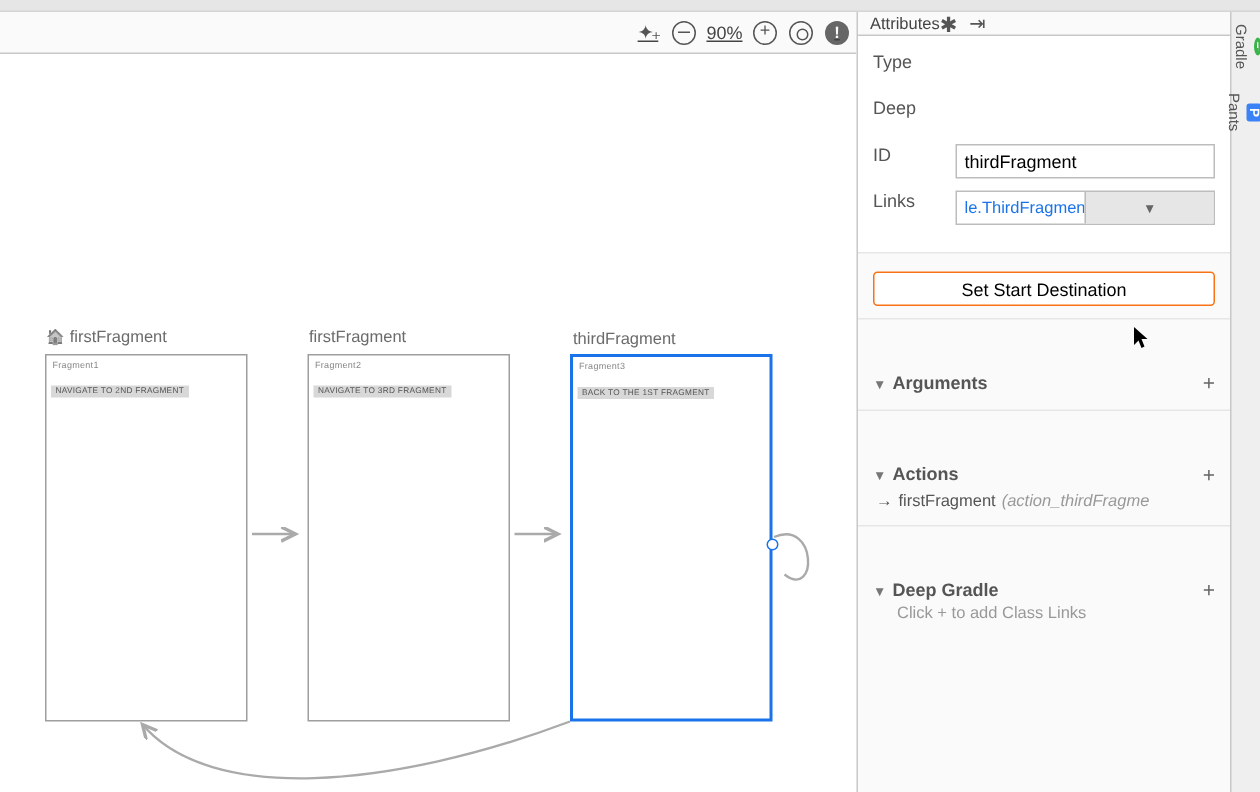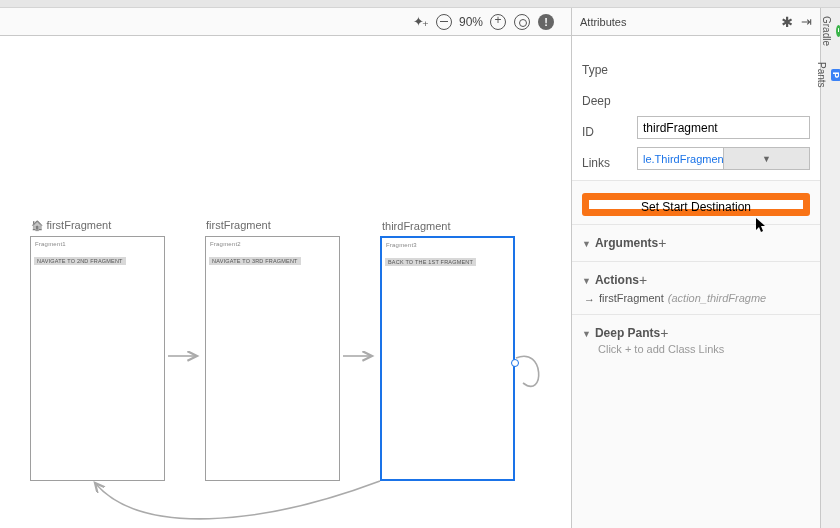--- a/index.html
+++ b/index.html
@@ -1,20 +1,20 @@
 <!DOCTYPE html>
 <html><head>
 <meta charset="utf-8">
 <style>
   * { box-sizing: border-box; margin: 0; padding: 0; font-family: -apple-system, "Helvetica Neue", Arial, sans-serif; }
   body { width: 840px; height: 528px; background: #fff; overflow: hidden; position: relative; }
 
   .topbar { height: 8px; background: #e6e6e6; border-bottom: 1px solid #d4d4d4; }
 
-  .toolbar { position: absolute; top: 8px; left: 0; right: 269px; height: 28px; border-bottom: 1px solid #c8c8c8; background: #fafafa; display: flex; align-items: center; justify-content: flex-end; padding: 0 16px; gap: 6px; font-size: 12px; color: #444; }
+  .toolbar { position: absolute; top: 8px; left: 0; right: 269px; height: 28px; border-bottom: 1px solid #c8c8c8; background: #fafafa; display: flex; align-items: center; justify-content: flex-end; padding: 0 4px; gap: 6px; font-size: 12px; color: #444; text-decoration: underline; }
   .toolbar .btn { width: 18px; height: 18px; display: flex; align-items: center; justify-content: center; cursor: pointer; }
   .sparkle::before { content: "✦₊"; font-size: 13px; color: #555; letter-spacing: -2px; }
   .circ { width: 16px; height: 16px; border: 1.2px solid #555; border-radius: 50%; position: relative; }
   .circ.minus::after { content: ""; position: absolute; left: 3px; right: 3px; top: 6px; height: 1.2px; background: #555; }
   .circ.plus::after { content: "+"; position: absolute; left: 0; right: 0; top: -2px; text-align: center; font-size: 12px; color: #555; }
   .circ.reset::after { content: ""; position: absolute; left: 4px; top: 4px; width: 6px; height: 6px; border: 1.2px solid #555; border-radius: 50%; }
   .zoom-val { font-size: 12px; }
   .warn { width: 16px; height: 16px; border-radius: 50%; background: #666; color: #fafafa; display:flex; align-items:center; justify-content:center; font-size:11px; font-weight:bold; }
 
   .canvas { position: absolute; left: 0; top: 36px; right: 269px; bottom: 0; background: #fff; }
@@ -24,39 +24,39 @@
   .frag-label { position: absolute; top: -18px; left: 0; font-size: 11px; color: #6b6b6b; display: flex; align-items: center; gap: 3px; }
   .home::before { content: "🏠"; font-size: 10px; filter: grayscale(1) contrast(0.6); }
   .frag-inner-title { font-size: 6px; color: #888; padding: 4px 4px 2px; letter-spacing: 0.2px; }
   .frag-btn { margin: 1px 3px; padding: 1px 3px; font-size: 5.5px; background: #d8d8d8; color: #555; display: inline-block; letter-spacing: 0.2px; }
 
   .handle { position: absolute; right: -6px; top: 50%; width: 8px; height: 8px; border: 1.5px solid #1a73e8; border-radius: 50%; background: #fff; }
 
   svg.arrows { position: absolute; left: 0; top: 0; width: 571px; height: 492px; pointer-events: none; }
 
   .attr-panel { position: absolute; right: 20px; top: 8px; width: 249px; bottom: 0; border-left: 1px solid #c8c8c8; background: #fafafa; font-size: 12px; color: #444; }
-  .attr-head { height: 28px; border-bottom: 1px solid #c8c8c8; display: flex; align-items: center; justify-content: space-between; padding: 0 8px; font-size: 11px; }
+  .attr-head { height: 16px; border-bottom: 1px solid #c8c8c8; display: flex; align-items: center; padding: 0 8px; font-size: 11px; }
   .attr-head-right { display:flex; gap:8px; align-items:center; }
   .gear::before { content: "✱"; font-size: 14px; color: #555; }
   .mini::before { content: "⇥"; font-size: 13px; color: #555; }
 
   .attr-body { padding: 10px 10px; background: #fff; border-bottom: 1px solid #e6e6e6; }
-  .attr-row { display: flex; align-items: flex-end; height: 31px; }
+  .attr-row { display: flex; align-items: flex-start; height: 31px; }
   .attr-row label { width: 55px; color: #555; font-size: 12px; }
   .attr-row input { flex: 1; height: 23px; border: 1px solid #bdbdbd; padding: 0 5px; font-size: 12px; background: #fff; }
   .attr-row input::placeholder { color: #aaa; }
   .link-val { flex: 1; height: 23px; border: 1px solid #bdbdbd; display:flex; align-items:center; }
   .link-val span { flex:1; padding: 0 5px; color: #1a73e8; font-size: 11px; overflow:hidden; white-space:nowrap; }
   .link-val .dd { width: 18px; height: 100%; background: #e6e6e6; border-left: 1px solid #bdbdbd; display:flex; align-items:center; justify-content:center; font-size: 9px; color:#666; }
 
   .set-start { margin: 12px 10px 8px; }
-  .set-start button { width: 100%; height: 23px; border: 7px solid #f97316; background: #fff; border-radius: 3px; font-size: 12px; cursor:pointer; }
+  .set-start button { width: 100%; height: 23px; border: 1px solid #f97316; background: #fff; border-radius: 3px; font-size: 12px; cursor:pointer; }
 
   .section { border-top: 1px solid #e6e6e6; padding: 6px 10px 8px; background:#fafafa; }
-  .sec-head { display: flex; align-items: center; justify-content: flex-start; font-size: 12px; font-weight: bold; color: #555; padding: 4px 0 2px; }
+  .sec-head { display: flex; align-items: center; justify-content: space-between; font-size: 12px; font-weight: bold; color: #555; padding: 4px 0 2px; margin-top: 24px; }
   .sec-head .tri { font-size: 9px; color: #777; margin-right: 4px; }
   .sec-head .plus { font-size: 14px; font-weight: normal; color: #666; cursor:pointer; }
   .sec-hint { font-size: 11px; color: #999; padding-left: 16px; }
   .sec-item { font-size: 11px; color: #555; padding: 2px 0 2px 2px; display:flex; align-items:center; gap:4px; overflow:hidden; white-space:nowrap; }
   .sec-item .arr::before { content:"→"; font-size:11px; color:#555; }
   .sec-item .mut { color:#999;font-style:italic; }
 
   .right-rail { position: absolute; right: 0; top: 8px; width: 20px; bottom: 0; background: #efefef; border-left: 1px solid #c8c8c8; }
   .rail-btn { width: 20px; padding: 8px 0; writing-mode: vertical-rl; text-align: center; font-size: 10px; color: #555; cursor:pointer; display:flex; flex-direction:column; align-items:center; gap:4px; }
   .rail-ico { width: 12px; height: 12px; border-radius: 50%; }
@@ -177,21 +177,21 @@
     </div>
     <div class="sec-item">
       <span class="arr"></span>
       <span>firstFragment</span>
       <span class="mut">(action_thirdFragme</span>
     </div>
   </div>
 
   <div class="section">
     <div class="sec-head">
-      <span><span class="tri">▼</span><span>Deep Pants</span></span>
+      <span><span class="tri">▼</span><span>Deep Gradle</span></span>
       <span class="plus">+</span>
     </div>
     <div class="sec-hint">Click + to add Class Links</div>
   </div>
 </div>
 
 <div class="right-rail">
   <div class="rail-btn">
     <span class="rail-ico gradle-ico"></span>
     <span>Gradle</span>

